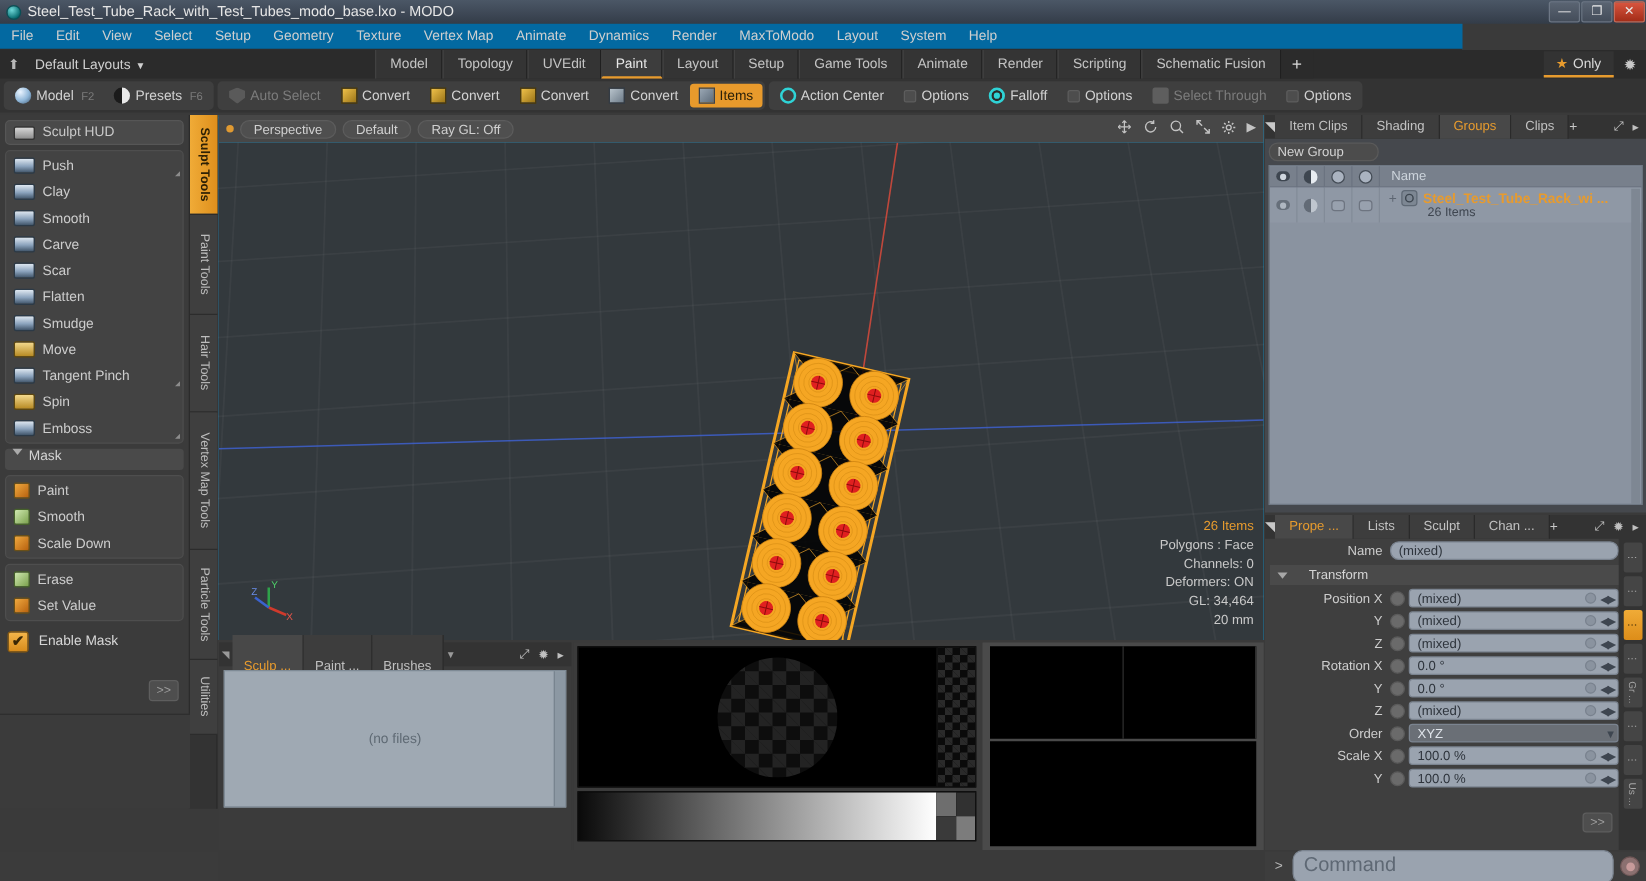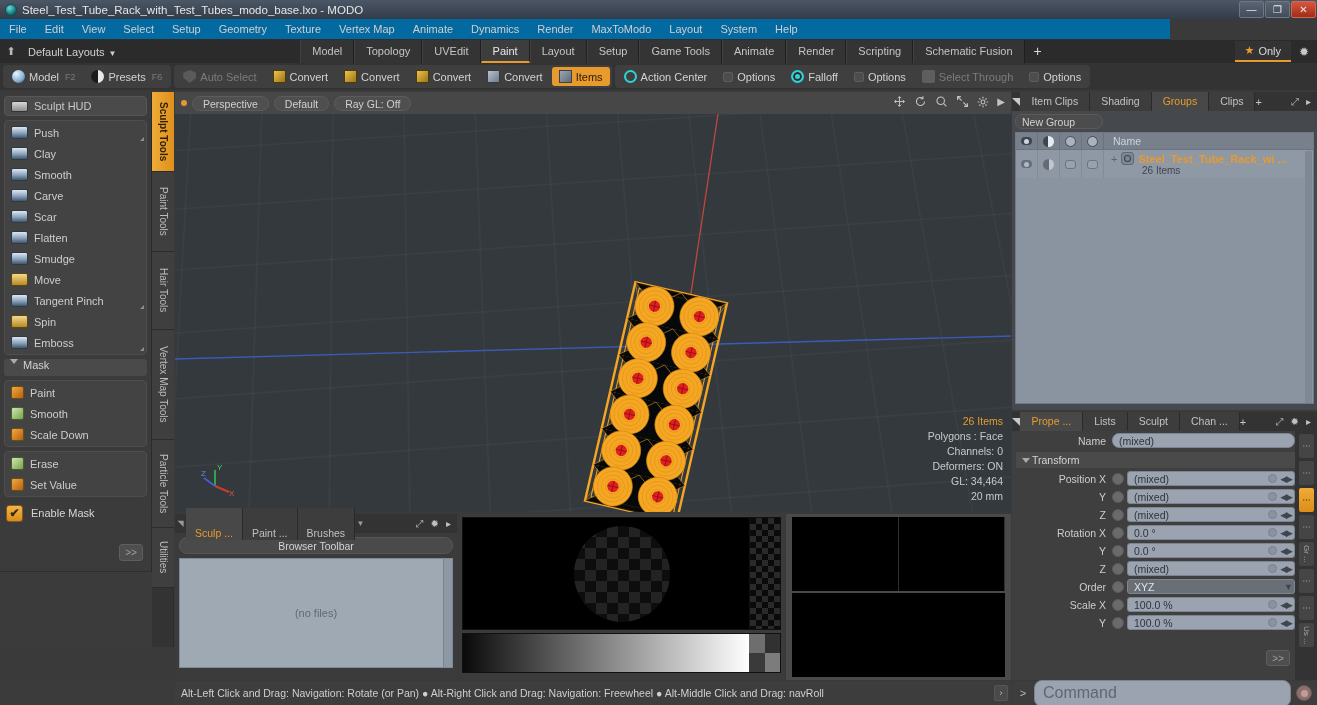--- a/index.html
+++ b/index.html
@@ -195,21 +195,21 @@
 
   .ppanel{position:absolute;left:1012px;top:412px;width:305px;height:268px;background:#3f3f3f;}
   .prow{display:flex;align-items:center;height:17px;margin:1px 0;}
   .plabel{width:100px;text-align:right;padding-right:6px;font-size:10.5px;color:#cdcdcd;}
   .pfield{flex:1;margin-right:22px;height:15px;background:#9aa3af;border:1px solid #7b8490;border-radius:3px;display:flex;align-items:center;padding-left:6px;font-size:10.5px;color:#2e343c;position:relative;}
   .pfield.name{border-radius:7px;}
   .dotbtn{width:12px;height:12px;border-radius:50%;background:#6a6a6a;border:1px solid #5a5a5a;margin-right:3px;flex:0 0 auto;}
   .pfend{position:absolute;right:2px;top:0;height:100%;display:flex;align-items:center;gap:3px;}
   .pfend .circ{width:9px;height:9px;border-radius:50%;background:#8a939f;border:1px solid #79828e;}
   .pfend .arrs{color:#3e4650;font-size:9px;letter-spacing:-1px;}
-  .xform{margin:3px 4px 2px;height:16px;background:#4a4a4a;display:flex;align-items:center;gap:2px;padding:0 6px;font-size:10.5px;color:#d4d4d4;}
+  .xform{margin:3px 4px 2px;height:16px;background:#4a4a4a;display:flex;align-items:center;gap:17px;padding:0 6px;font-size:10.5px;color:#d4d4d4;}
   .xform .tri{width:0;height:0;border-left:4px solid transparent;border-right:4px solid transparent;border-top:5px solid #a8a8a8;}
   .pp-dbl{position:absolute;right:27px;bottom:14px;width:24px;height:16px;background:#4e4e4e;border:1px solid #5e5e5e;border-radius:3px;color:#9e9e9e;font-size:10px;display:flex;align-items:center;justify-content:center;}
   .rvstrip{position:absolute;right:0;top:19px;width:22px;bottom:0;background:#333;display:flex;flex-direction:column;align-items:center;padding-top:3px;gap:3px;}
   .rvt{width:15px;height:24px;background:#454545;border-radius:2px;display:flex;align-items:center;justify-content:center;
        writing-mode:vertical-rl;font-size:8px;color:#a6a6a6;}
   .rvt.dots{letter-spacing:1px;}
   .rvt.active{background:linear-gradient(180deg,#f0ab37,#dd8d19);color:#2e2105;}
 
   
   .statusbar{position:absolute;left:175px;top:681px;width:836px;height:24px;background:#3d3d3d;display:flex;align-items:center;padding-left:6px;font-size:10.5px;color:#cfcfcf;}
@@ -600,21 +600,20 @@
         <div class="ptab active">Sculp ...</div>
         <div class="ptab">Paint ...</div>
         <div class="ptab">Brushes</div>
         <div class="lead">▼</div>
         <div class="tab-extra">
           <span>⤢</span>
           <span>✹</span>
           <span>▸</span>
         </div>
       </div>
-    <div class="btoolbar">Browser Toolbar</div>
     <div class="filebox">
       <span>(no files)</span>
       <span class="sbar"></span>
     </div>
   </div>
 
   <div class="preview">
     <div class="pv-main">
       <div class="pv-check"></div>
       <div class="pv-side"></div>
@@ -823,24 +822,20 @@
         <div class="rvt dots active">⋮</div>
         <div class="rvt dots">⋮</div>
         <div class="rvt">Gr ...</div>
         <div class="rvt dots">⋮</div>
         <div class="rvt dots">⋮</div>
         <div class="rvt">Us ...</div>
       </div>
   </div>
 
   <div class="bottomfill"></div>
-  <div class="statusbar">
-    <span>Alt-Left Click and Drag: Navigation: Rotate (or Pan) ● Alt-Right Click and Drag: Navigation: Freewheel ● Alt-Middle Click and Drag: navRoll</span>
-    <span class="sb-arrow">›</span>
-  </div>
   <div class="cmdbar">
     <span class="gt">&gt;</span>
     <span class="cmdinput">Command</span>
     <span class="cmdrec">
         <i></i>
       </span>
   </div>
 
 </div>
 

